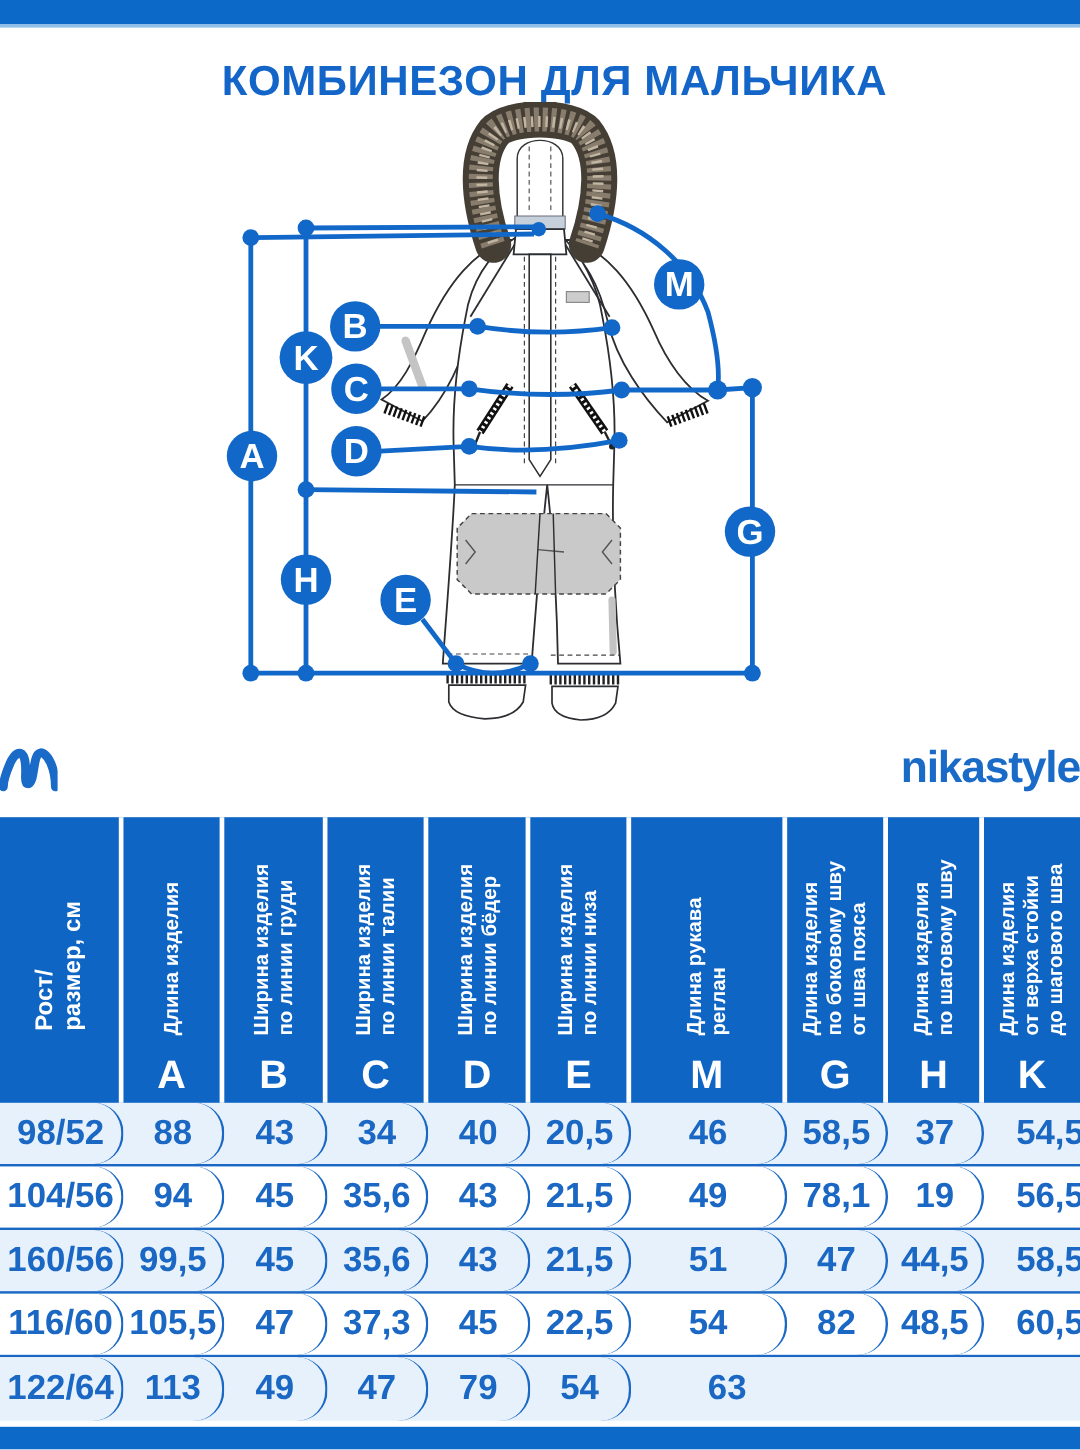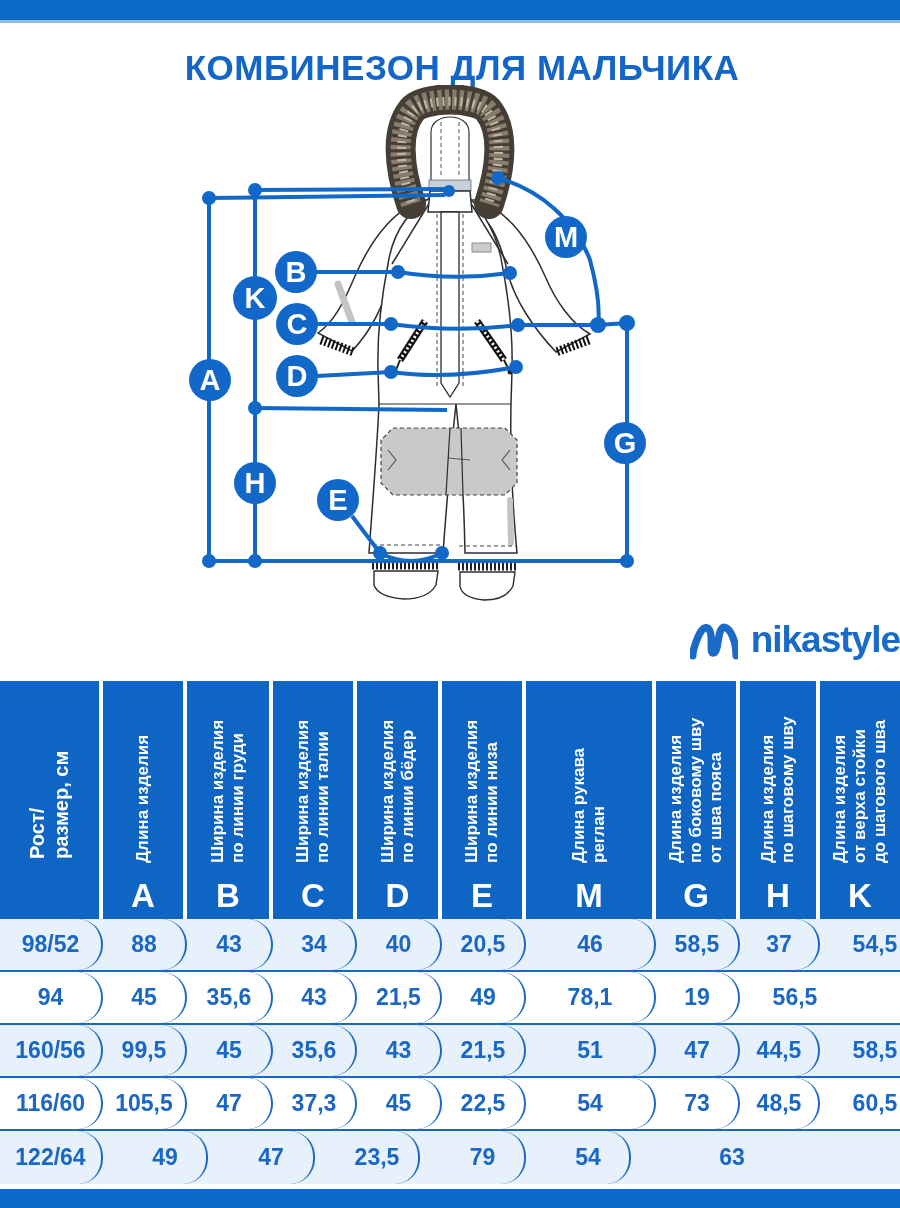--- a/index.html
+++ b/index.html
@@ -8,21 +8,21 @@
     font-family:"Liberation Sans","DejaVu Sans",sans-serif;overflow:hidden;
   }
   .top-bar{position:absolute;top:0;left:0;width:900px;height:20px;background:#0c69c8;}
   .top-bar-edge{position:absolute;top:20px;left:0;width:900px;height:3px;background:#8fbee8;}
   .page-title{
     position:absolute;top:36px;left:0;width:900px;margin:12px;text-align:center;
     font-size:35px;font-weight:800;color:#1465c8;letter-spacing:.5px;
   }
   .diagram-wrap{position:absolute;top:85px;left:0;width:900px;height:520px;}
   .logo-row{position:absolute;top:612px;left:0;width:900px;height:56px;
-    display:flex;align-items:center;justify-content:flex-end;gap:13px;}
+    display:flex;align-items:center;justify-content:space-between;gap:13px;}
   .logo-text{font-size:37px;font-weight:800;color:#1a6ac8;letter-spacing:-1px;}
   
   .size-table{position:absolute;top:681px;left:0;width:900px;}
   .grid-row{display:grid;grid-template-columns:103px 84px 86px 84px 85px 84px 130px 84px 80px 80px;}
   .th-cell{
     position:relative;height:238px;background:#0f65c4;border-right:4px solid #fff;
     box-sizing:border-box;overflow:hidden;
   }
   .th-cell.last{border-right:none;}
   .v-label{
@@ -30,26 +30,26 @@
     transform:translateX(-50%) rotate(180deg);
     writing-mode:vertical-rl;white-space:pre-line;
     color:#fff;font-size:17px;line-height:1.18;font-weight:700;
   }
   .v-label.size-head{bottom:60px;height:172px;font-size:20px;}
   .col-letter{
     position:absolute;bottom:4px;left:0;width:100%;text-align:center;
     color:#fff;font-size:33px;font-weight:800;
   }
   .td-row{height:53px;box-sizing:border-box;border-bottom:2.5px solid #1a67c4;}
-  .td-row.last{border-bottom:none;gap:21px;}
+  .td-row.last{border-bottom:none;}
   .td-row:nth-child(even){background:#e6f1fb;}
   .td-cell{
     display:flex;align-items:center;justify-content:center;
     border-right:2.5px solid #1a67c4;box-sizing:border-box;
-    color:#1a67c4;font-size:23px;font-weight:700;border-radius:25px;
+    color:#1a67c4;font-size:29px;font-weight:700;border-radius:25px;
   }
   .td-cell.last{border-right:none;padding-left:30px;}
   .bottom-bar{position:absolute;top:1189px;left:0;width:900px;height:19px;background:#0c69c8;}
 </style>
 </head>
 <body>
 
 <div class="top-bar"></div>
 <div class="top-bar-edge"></div>
 
@@ -267,20 +267,21 @@
     <div class="td-cell">43</div>
     <div class="td-cell">34</div>
     <div class="td-cell">40</div>
     <div class="td-cell">20,5</div>
     <div class="td-cell">46</div>
     <div class="td-cell">58,5</div>
     <div class="td-cell">37</div>
     <div class="td-cell last">54,5</div>
   </div>
   <div class="grid-row td-row">
+    <div class="td-cell">104/56</div>
     <div class="td-cell">94</div>
     <div class="td-cell">45</div>
     <div class="td-cell">35,6</div>
     <div class="td-cell">43</div>
     <div class="td-cell">21,5</div>
     <div class="td-cell">49</div>
     <div class="td-cell">78,1</div>
     <div class="td-cell">19</div>
     <div class="td-cell last">56,5</div>
   </div>
@@ -297,28 +298,28 @@
     <div class="td-cell last">58,5</div>
   </div>
   <div class="grid-row td-row">
     <div class="td-cell">116/60</div>
     <div class="td-cell">105,5</div>
     <div class="td-cell">47</div>
     <div class="td-cell">37,3</div>
     <div class="td-cell">45</div>
     <div class="td-cell">22,5</div>
     <div class="td-cell">54</div>
-    <div class="td-cell">73</div>
+    <div class="td-cell">82</div>
     <div class="td-cell">48,5</div>
     <div class="td-cell last">60,5</div>
   </div>
   <div class="grid-row td-row last">
     <div class="td-cell">122/64</div>
+    <div class="td-cell">113</div>
     <div class="td-cell">49</div>
     <div class="td-cell">47</div>
-    <div class="td-cell">23,5</div>
     <div class="td-cell">79</div>
     <div class="td-cell">54</div>
     <div class="td-cell last">63</div>
   </div>
 </div>
 
 <div class="bottom-bar"></div>
 
 </body></html>

